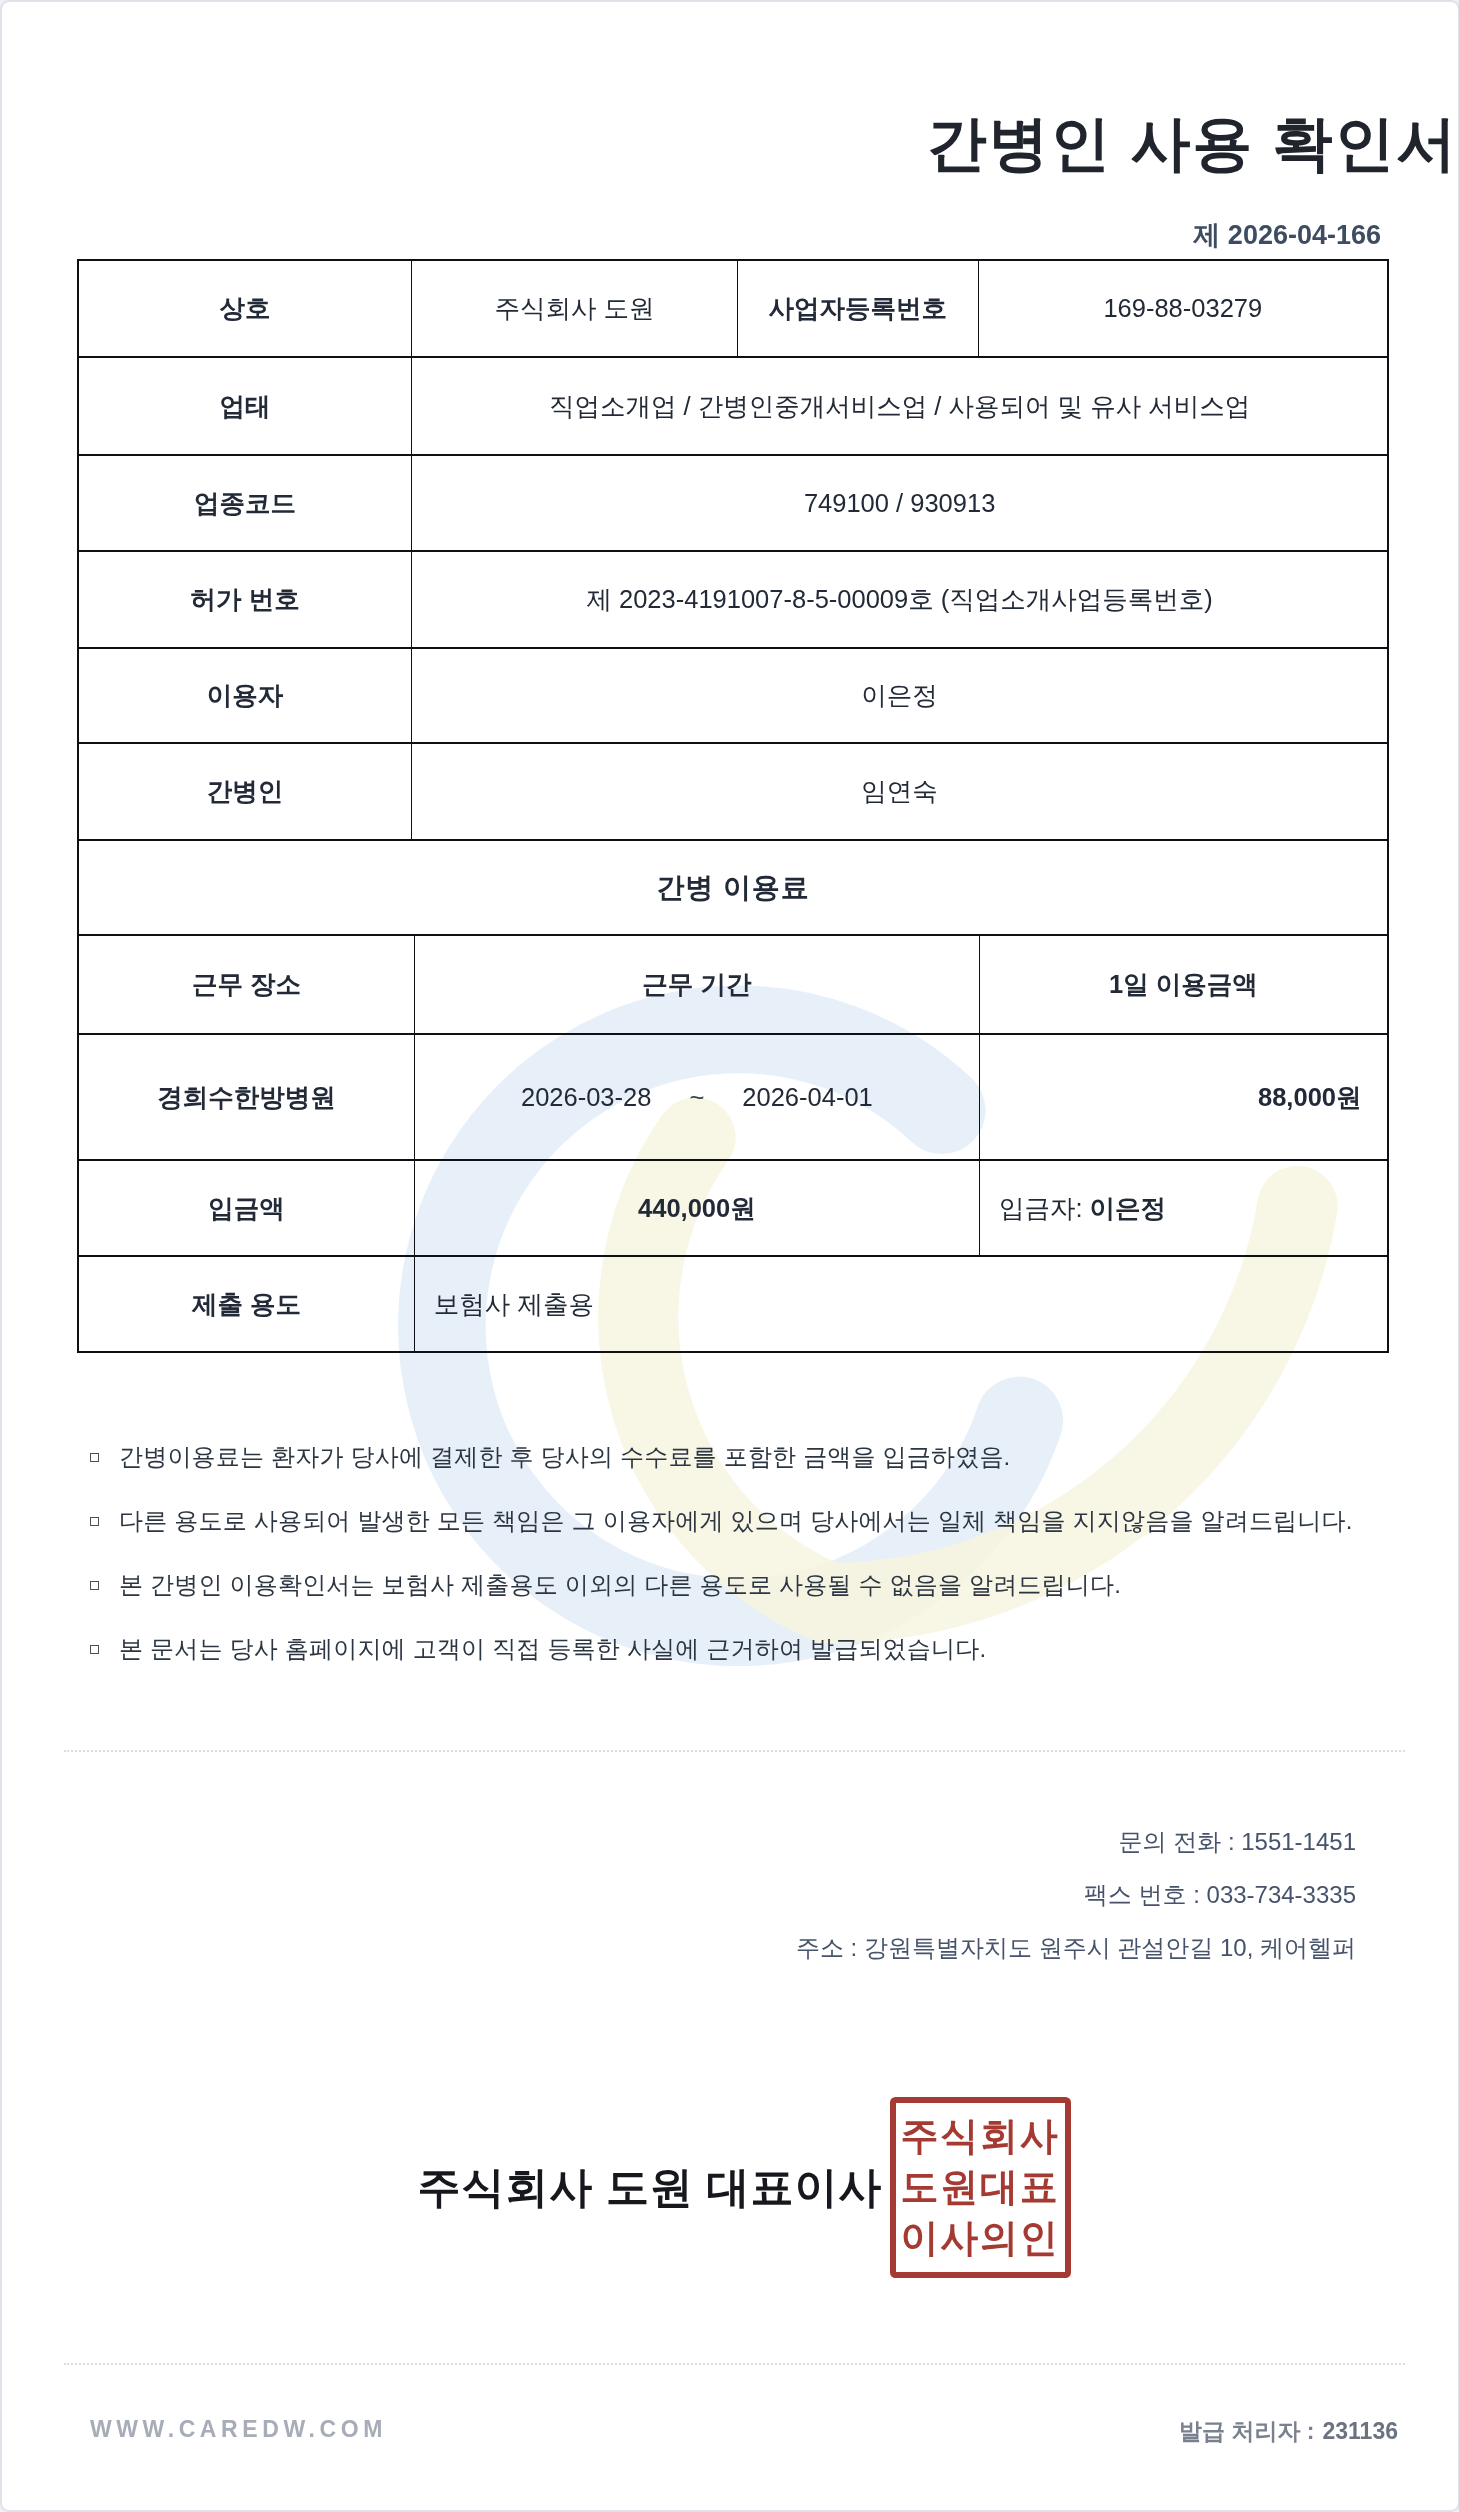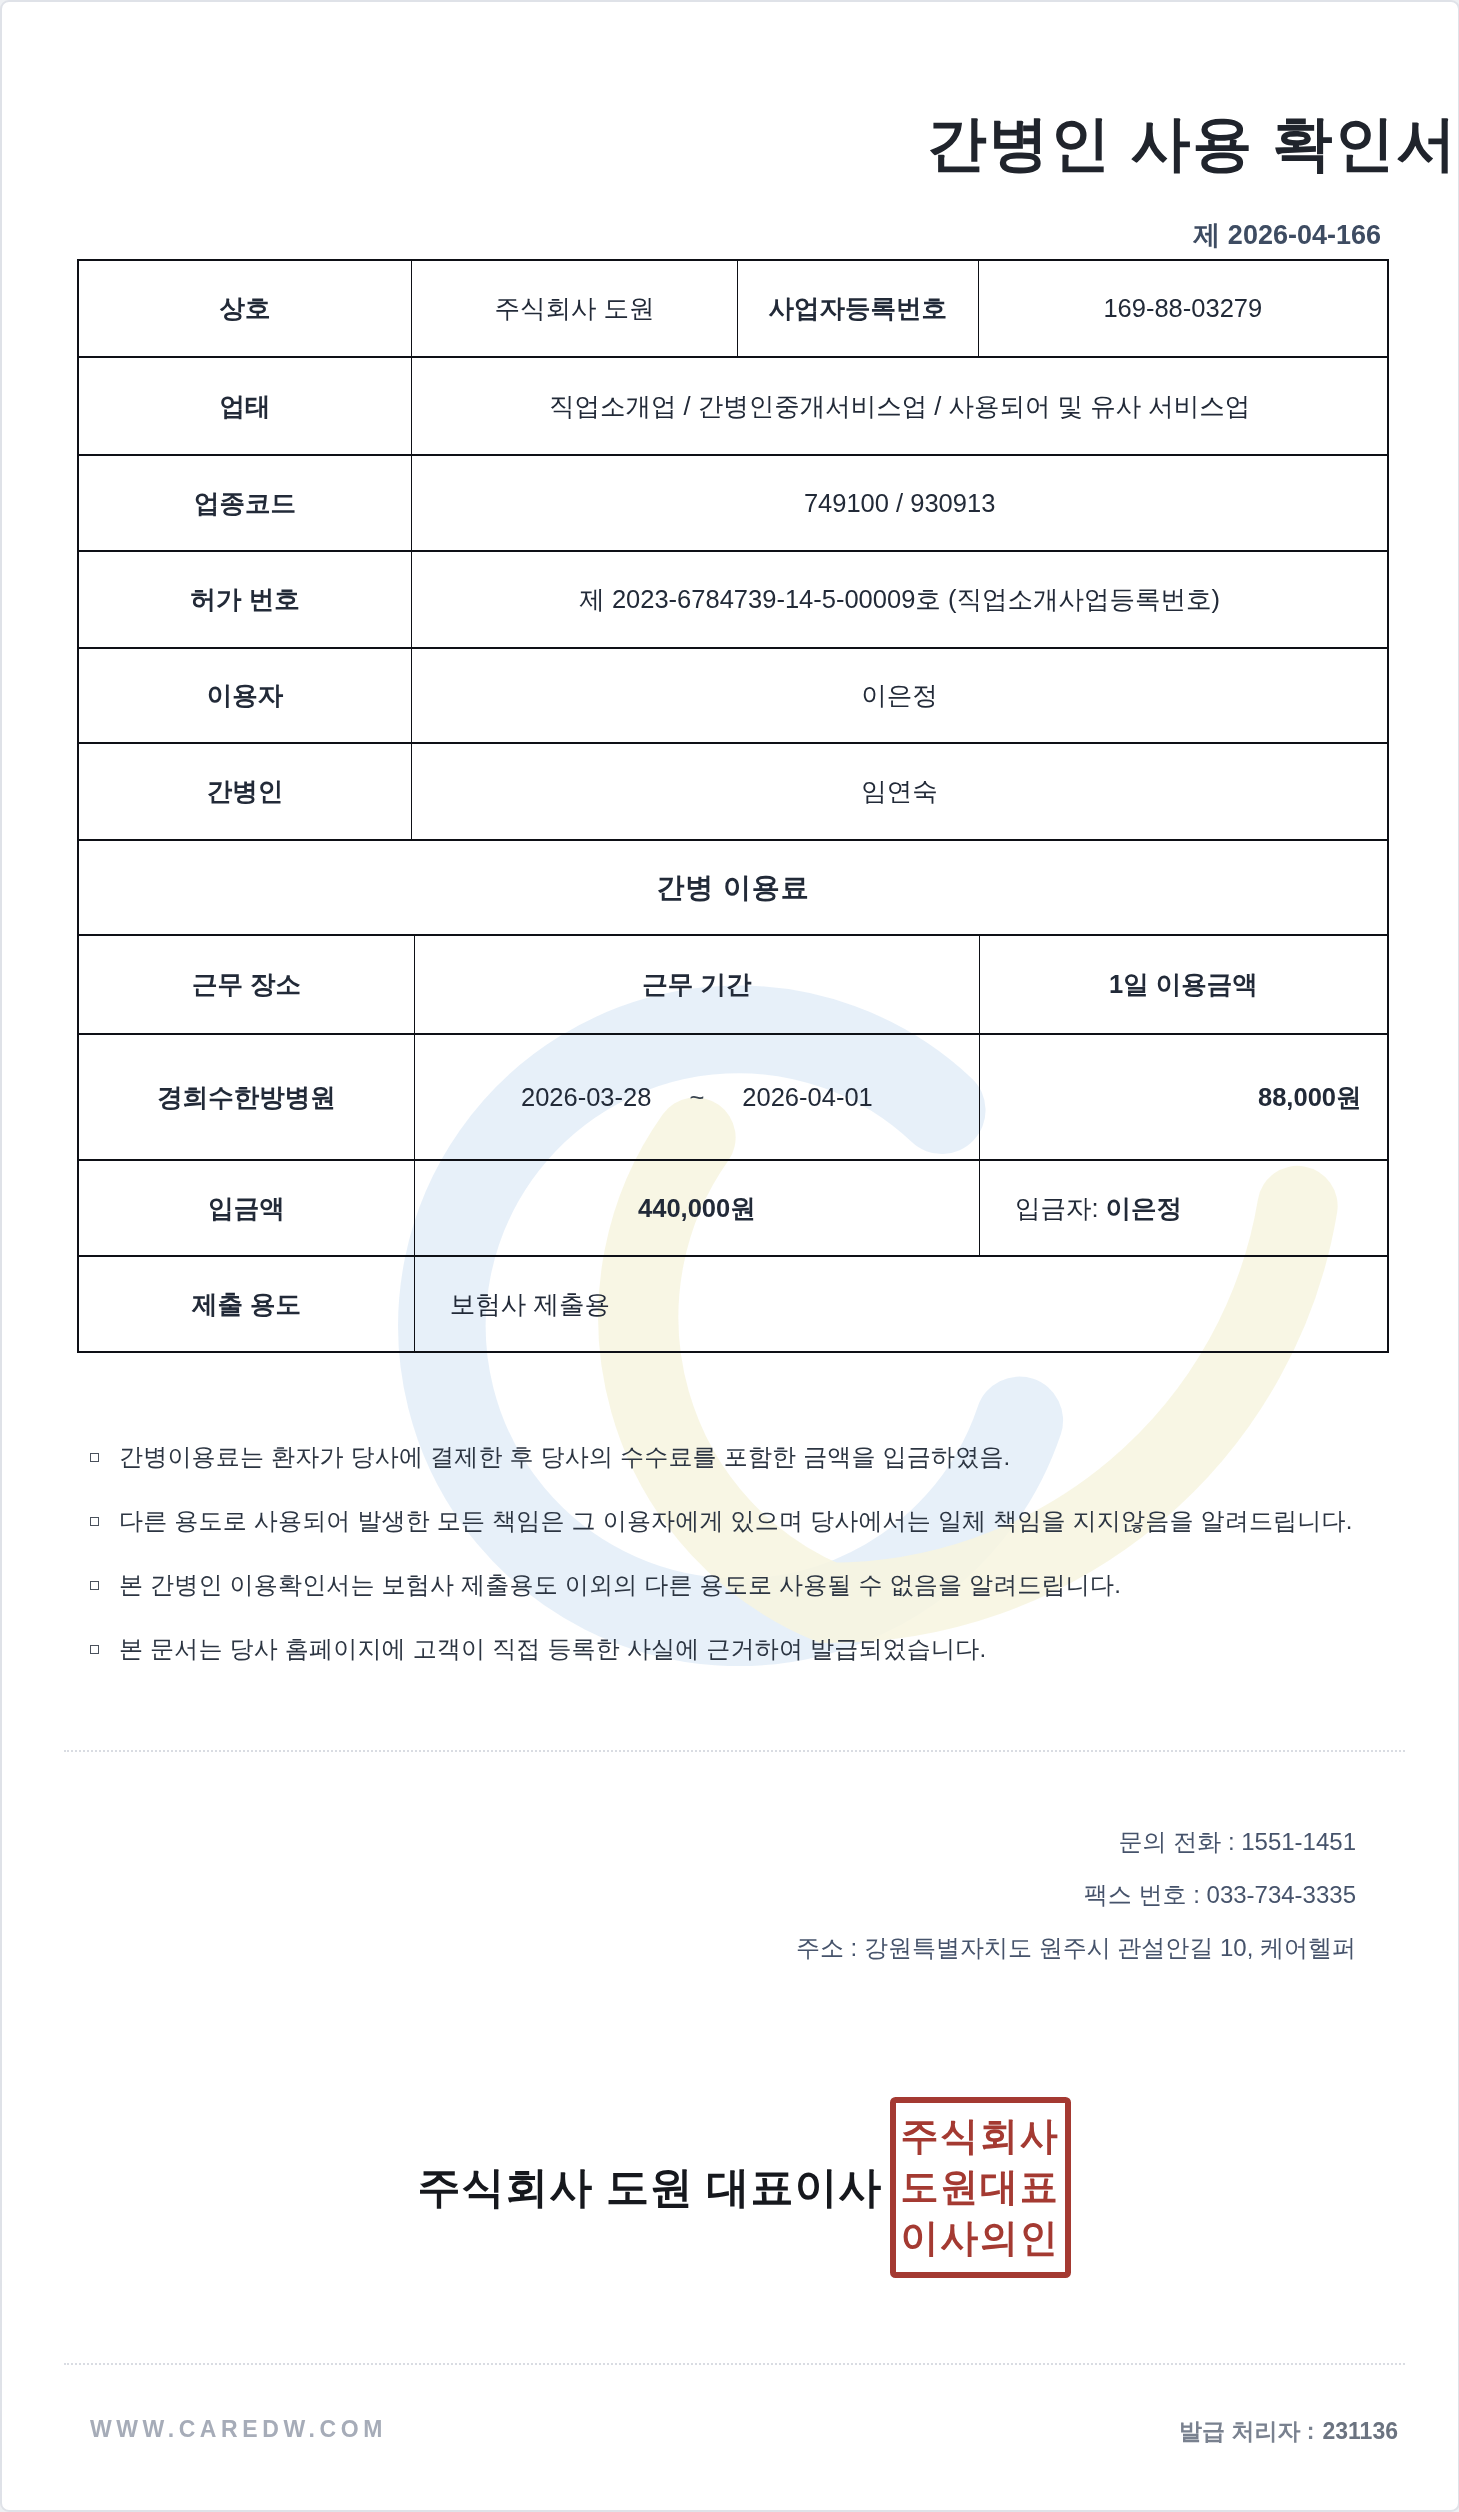--- a/index.html
+++ b/index.html
@@ -35,21 +35,21 @@
     color:#222a38; text-align:center;
   }
   .td:first-child { border-left:none; }
   .lab { font-weight:700; }
   .h104{height:95px}.h105{height:96px}.h106{height:97px}.h107{height:98px}.h108{height:99px}.h138{height:126px}
   .wa1{width:25.4%}.wa2{width:24.9%}.wa3{width:18.4%}.wa4{flex:1}
   .wb1{width:25.6%}.wb2{width:43.2%}.wb3{flex:1}
   .fee-title { font-size:28px; font-weight:700; letter-spacing:0.9px; }
   .bold { font-weight:700; }
   .cell-right { justify-content:flex-end; padding-right:25.5px; }
-  .cell-left  { justify-content:flex-start; padding-left:35px; }
+  .cell-left  { justify-content:flex-start; padding-left:19px; }
   .period span { display:inline-block; }
   .tilde { margin:0 38px; color:#3a4450; }
 
   
   .notes { position:absolute; left:88px; top:1423px; right:82px; }
   .note { display:flex; align-items:center; height:64px; }
   .sq-bullet {
     width:9px; height:9px; border:1.8px solid #4a515c; background:transparent;
     margin-right:20px; flex:0 0 auto;
   }
@@ -119,21 +119,21 @@
         <div class="td wa4">직업소개업 / 간병인중개서비스업 / 사용되어 및 유사 서비스업</div>
       </div>
 
       <div class="tr h105">
         <div class="td lab wa1">업종코드</div>
         <div class="td wa4">749100 / 930913</div>
       </div>
 
       <div class="tr h106">
         <div class="td lab wa1">허가 번호</div>
-        <div class="td wa4">제 2023-6784739-14-5-00009호 (직업소개사업등록번호)</div>
+        <div class="td wa4">제 2023-4191007-8-5-00009호 (직업소개사업등록번호)</div>
       </div>
 
       <div class="tr h104">
         <div class="td lab wa1">이용자</div>
         <div class="td wa4">이은정</div>
       </div>
 
       <div class="tr h106">
         <div class="td lab wa1">간병인</div>
         <div class="td wa4">임연숙</div>

